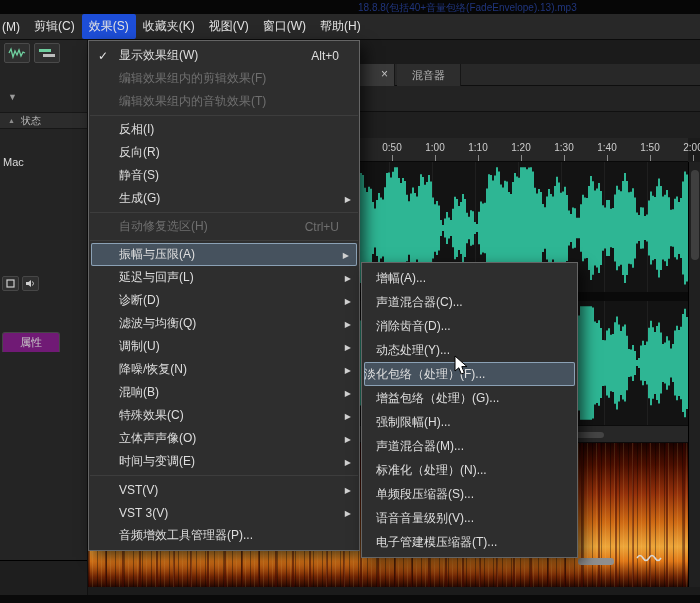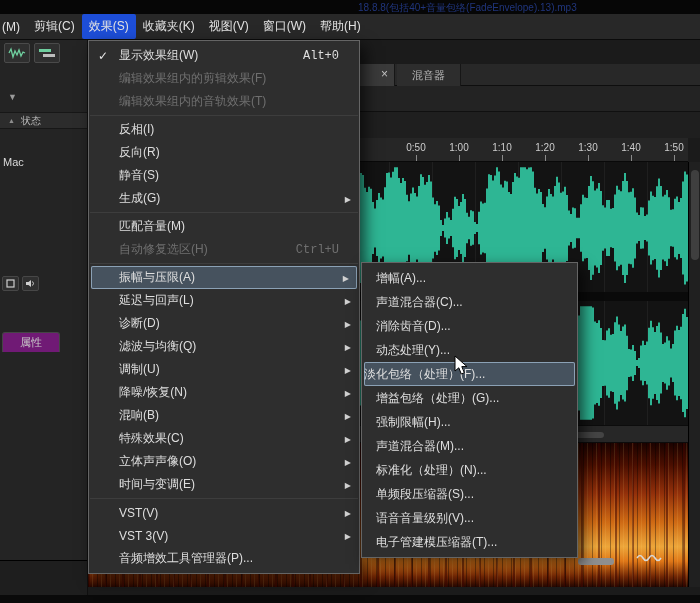--- a/index.html
+++ b/index.html
@@ -32,21 +32,21 @@
   .lp-bottom { position:absolute; top:520px; left:0; width:100%; bottom:0; background:#1e1e1e; border-top:1px solid #000; }
 
   
   .editor { position:absolute; left:88px; top:40px; right:0; height:555px; background:#1b1b1b; }
   .tabs-row { position:absolute; top:24px; left:0; right:0; height:22px; background:#282828; border-bottom:1px solid #0e0e0e; }
   .tab-active { position:absolute; left:205px; top:0; width:102px; height:22px; background:#3a3a3a; border-right:1px solid #161616; }
   .tab-active .close { position:absolute; right:6px; top:3px; font-size:12px; color:#c2c2c2; }
   .tab-mixer { position:absolute; left:309px; top:0; width:64px; height:22px; color:#b5b5b5; font-size:11px; display:flex; align-items:center; justify-content:center; border-right:1px solid #161616; background:#2d2d2d; }
   .toolbar-strip { position:absolute; top:46px; left:0; right:0; height:26px; background:#232323; border-bottom:1px solid #101010; }
   .substrip { position:absolute; top:72px; left:0; right:0; height:26px; background:#1f1f1f; }
-  .ruler { position:absolute; top:98px; left:0; right:12px; height:24px; background:#262626; border-bottom:1px solid #090909;margin-left:24px; }
+  .ruler { position:absolute; top:98px; left:0; right:12px; height:24px; background:#262626; border-bottom:1px solid #090909; }
   .tick { position:absolute; bottom:0; width:1px; height:6px; background:#8a8a8a; }
   .tick-label { position:absolute; top:4px; transform:translateX(-50%); font-size:10px; color:#cdcdcd; }
 
   .wave-area { position:absolute; top:122px; left:0; right:12px; height:263px; background:#131313; overflow:hidden; }
   .wave-area .grid { position:absolute; inset:0; background:repeating-linear-gradient(90deg, rgba(255,255,255,0.05) 0 1px, transparent 1px 43px); }
   .wave-area svg { position:absolute; inset:0; width:100%; height:100%; }
   .chan-divider { position:absolute; left:0; right:0; top:130px; height:9px; background:#0a0a0a; }
   .right-col { position:absolute; top:122px; right:0; width:12px; bottom:8px; background:#202020; border-left:1px solid #000; }
   .right-col .handle { position:absolute; top:8px; left:2px; width:8px; height:90px; background:#3f3f3f; border-radius:4px; }
 
@@ -62,21 +62,21 @@
   .zoom-scrollbar { position:absolute; left:490px; top:518px; width:36px; height:7px; background:#8f8f8f; border-radius:3px; }
   .squiggle { position:absolute; left:548px; top:512px; }
 
   .status-strip { position:absolute; left:0; bottom:0; width:100%; height:8px; background:#0a0a0a; }
 
   
   .menu-panel { position:absolute; left:88px; top:40px; width:272px; background:#2e2e2e; border:1px solid #656565;
                 box-shadow:5px 6px 14px rgba(0,0,0,.65); padding:3px 0; z-index:20; }
   .mi { height:23px; font-size:12px; display:flex; align-items:center; position:relative; padding:0 20px 0 30px; color:#dfdfdf; white-space:nowrap; }
   .mi .check { position:absolute; left:9px; font-size:12px; color:#e8e8e8; }
-  .mi .sc { margin-left:auto; padding-left:24px;font-family:Liberation Mono, monospace; }
+  .mi .sc { margin-left:auto; padding-left:24px; }
   .mi .arr { position:absolute; right:8px; top:50%; transform:translateY(-50%); font-size:8px; color:#d0d0d0; }
   .mi.disabled { color:#6f6f6f; }
   .mi.hl { background:#46525e; box-shadow:inset 0 0 0 1px #8ba1b5; border-radius:2px; margin:0 2px; padding-left:28px; }
   .sep { height:1px; background:#1c1c1c; border-bottom:1px solid #3d3d3d; margin:2px 1px; }
 
   .submenu-panel { position:absolute; left:361px; top:262px; width:217px; background:#2e2e2e; border:1px solid #656565;
                    box-shadow:5px 6px 14px rgba(0,0,0,.65); padding:3px 0; z-index:21; }
   .smi { height:24px; display:flex; align-items:center; padding:0 16px 0 14px; font-size:12px; color:#dfdfdf; white-space:nowrap; }
   .smi.hl { background:#46525e; box-shadow:inset 0 0 0 1px #8ba1b5; border-radius:2px; margin:0 2px; padding-left:0; }
 
@@ -217,23 +217,20 @@
       <span class="lbl">反向(R)</span>
     </div>
     <div class="mi">
       <span class="lbl">静音(S)</span>
     </div>
     <div class="mi">
       <span class="lbl">生成(G)</span>
       <span class="arr">▶</span>
     </div>
     <div class="sep"></div>
-    <div class="mi">
-      <span class="lbl">匹配音量(M)</span>
-    </div>
     <div class="mi disabled">
       <span class="lbl">自动修复选区(H)</span>
       <span class="sc">Ctrl+U</span>
     </div>
     <div class="sep"></div>
     <div class="mi hl">
       <span class="lbl">振幅与压限(A)</span>
       <span class="arr">▶</span>
     </div>
     <div class="mi">

